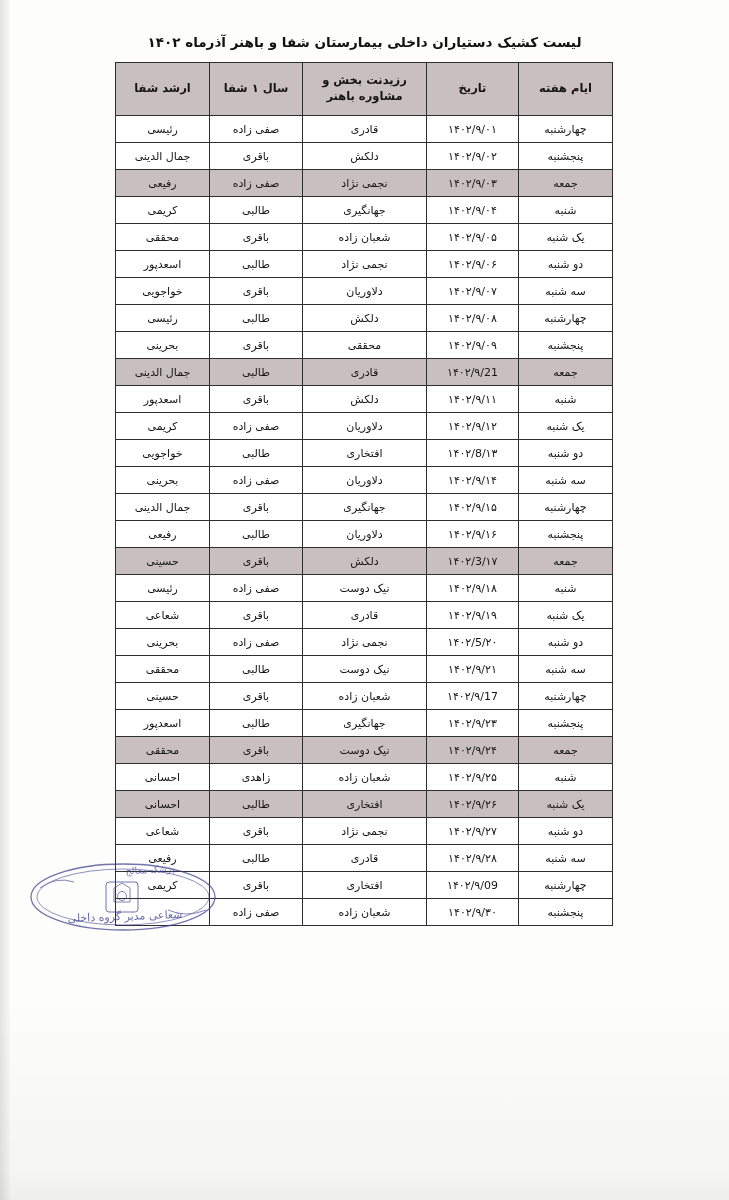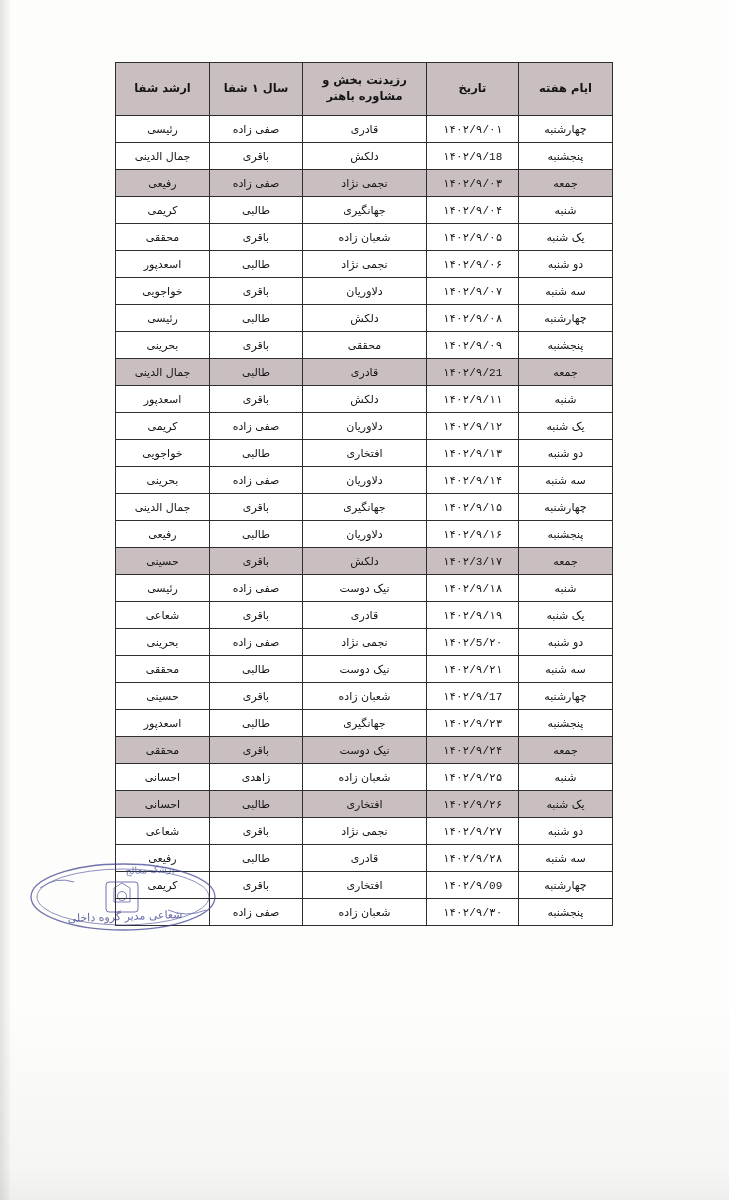--- a/index.html
+++ b/index.html
@@ -74,21 +74,21 @@
   tr.friday td {
     background: #c9bfc0;
   }
   
   col.c-day    { width: 94px; }
   col.c-date   { width: 92px; }
   col.c-res    { width: 124px; }
   col.c-y1     { width: 93px; }
   col.c-sen    { width: 94px; }
 
-  .date-cell { letter-spacing: 0.3px; font-family: Liberation Mono, monospace; }
+  .date-cell { letter-spacing: 0.3px; }
 
   
   .stamp {
     position: absolute;
     left: 18px;
     top: 858px;
     width: 210px;
     height: 78px;
     pointer-events: none;
   }
@@ -115,20 +115,21 @@
     opacity: 0.7;
     transform: rotate(-3deg);
   }
 </style>
 </head>
 <body>
 
 <div class="page">
   <div class="scan-edge-left"></div>
 
+  <div class="doc-title">لیست کشیک دستیاران داخلی بیمارستان شفا و باهنر آذرماه ۱۴۰۲</div>
 
   <table class="shift-table">
     <colgroup>
       <col class="c-day">
         <col class="c-date">
         <col class="c-res">
         <col class="c-y1">
         <col class="c-sen">
     </colgroup>
     <thead>
@@ -143,21 +144,21 @@
     <tbody id="table-body">
         <tr>
           <td>چهارشنبه</td>
           <td class="date-cell">۱۴۰۲/۹/۰۱</td>
           <td>قادری</td>
           <td>صفی زاده</td>
           <td>رئیسی</td>
         </tr>
         <tr>
           <td>پنجشنبه</td>
-          <td class="date-cell">۱۴۰۲/۹/18</td>
+          <td class="date-cell">۱۴۰۲/۹/۰۲</td>
           <td>دلکش</td>
           <td>باقری</td>
           <td>جمال الدینی</td>
         </tr>
         <tr class="friday">
           <td>جمعه</td>
           <td class="date-cell">۱۴۰۲/۹/۰۳</td>
           <td>نجمی نژاد</td>
           <td>صفی زاده</td>
           <td>رفیعی</td>
@@ -220,21 +221,21 @@
         </tr>
         <tr>
           <td>یک شنبه</td>
           <td class="date-cell">۱۴۰۲/۹/۱۲</td>
           <td>دلاوریان</td>
           <td>صفی زاده</td>
           <td>کریمی</td>
         </tr>
         <tr>
           <td>دو شنبه</td>
-          <td class="date-cell">۱۴۰۲/۹/۱۳</td>
+          <td class="date-cell">۱۴۰۲/8/۱۳</td>
           <td>افتخاری</td>
           <td>طالبی</td>
           <td>خواجویی</td>
         </tr>
         <tr>
           <td>سه شنبه</td>
           <td class="date-cell">۱۴۰۲/۹/۱۴</td>
           <td>دلاوریان</td>
           <td>صفی زاده</td>
           <td>بحرینی</td>

